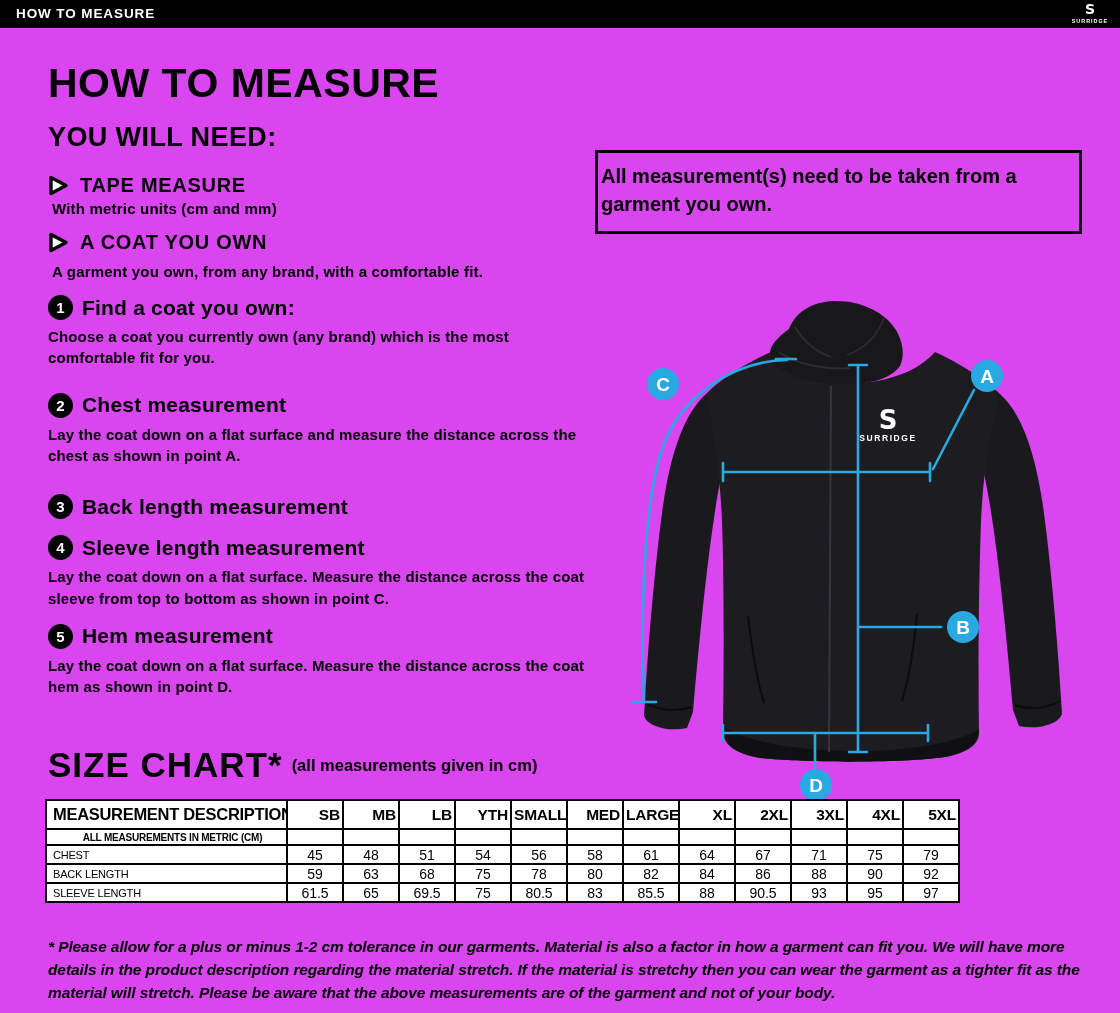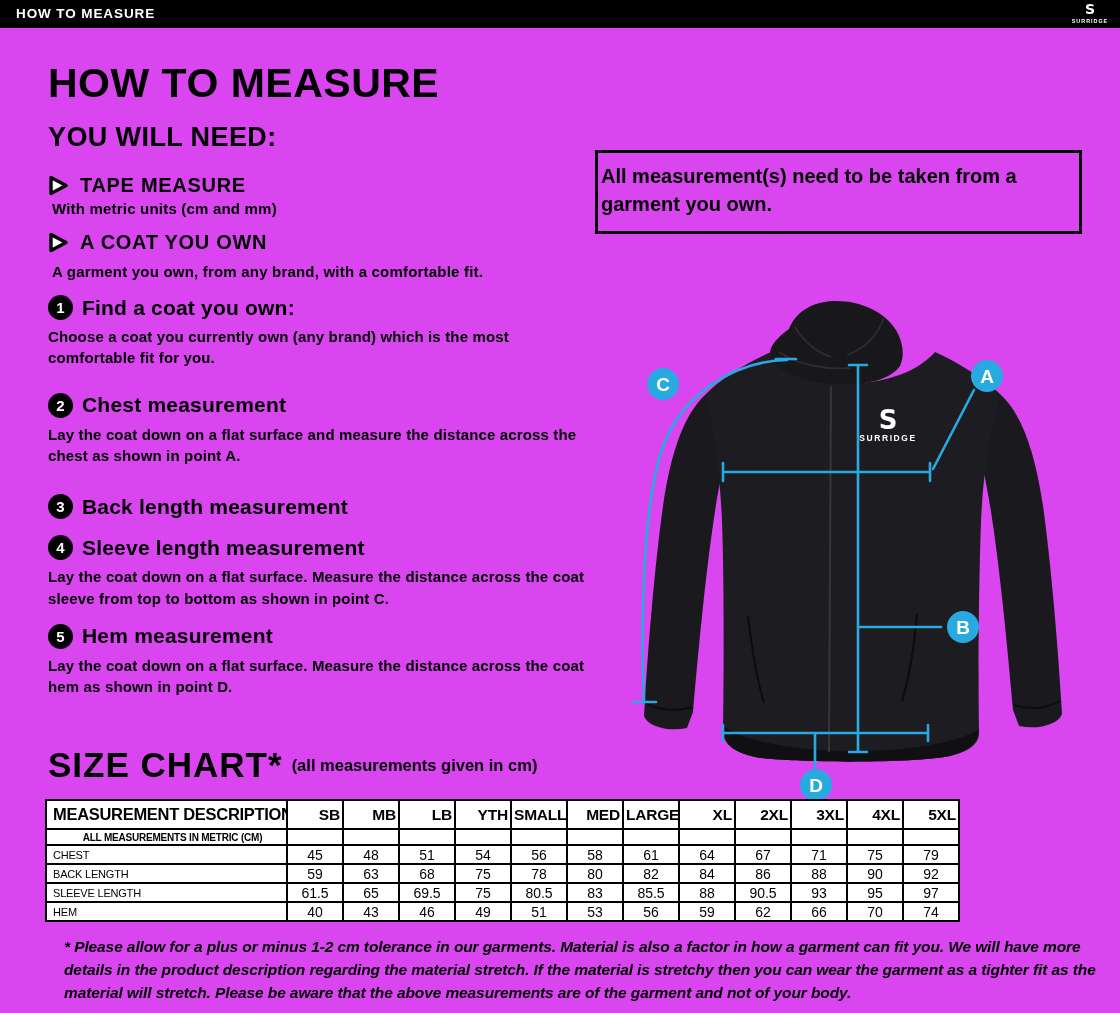--- a/index.html
+++ b/index.html
@@ -46,21 +46,21 @@
   table.size-table{position:absolute;left:45px;top:799px;width:913px;border-collapse:collapse;table-layout:fixed;background:#fff;}
   .size-table th,.size-table td{border:2px solid #000;padding:0 2px;text-align:center;font-weight:normal;
             font-family:"Liberation Sans",sans-serif;overflow:hidden;white-space:nowrap;}
   .size-table thead th{height:27px;font-size:15.5px;font-weight:bold;letter-spacing:-.2px;text-align:right;}
   .size-table th.desc{text-align:left;padding-left:6px;font-size:16.5px;letter-spacing:-.3px;}
   .size-table tr.metric td{height:14px;}
   .size-table tr.metric td.lbl{text-align:center;padding-left:14px;font-size:10px;font-weight:bold;letter-spacing:-.2px;}
   .size-table tbody tr.data td{height:17px;font-size:14px;}
   .size-table tbody tr.data td.lbl{text-align:left;padding-left:6px;font-size:11px;letter-spacing:-.2px;}
 
-  .footnote{position:absolute;left:64px;top:936px;width:1036px;font-size:15.5px;font-weight:bold;
+  .footnote{position:absolute;left:48px;top:936px;width:1036px;font-size:15.5px;font-weight:bold;
             font-style:italic;line-height:1.47;letter-spacing:-.1px;}
 </style>
 </head>
 <body>
 
 <div class="page">
 
   <div class="topbar">
     <span class="topbar-title">HOW TO MEASURE</span>
     <svg class="topbar-logo" viewBox="0 0 48 26">
@@ -256,33 +256,18 @@
           <td>75</td>
           <td>80.5</td>
           <td>83</td>
           <td>85.5</td>
           <td>88</td>
           <td>90.5</td>
           <td>93</td>
           <td>95</td>
           <td>97</td>
         </tr>
-        <tr class="data">
-          <td class="lbl">HEM</td>
-          <td>40</td>
-          <td>43</td>
-          <td>46</td>
-          <td>49</td>
-          <td>51</td>
-          <td>53</td>
-          <td>56</td>
-          <td>59</td>
-          <td>62</td>
-          <td>66</td>
-          <td>70</td>
-          <td>74</td>
-        </tr>
       </tbody>
   </table>
 
   <div class="footnote">* Please allow for a plus or minus 1-2 cm tolerance in our garments. Material is also a factor in how a garment can fit you. We will have more details in the product description regarding the material stretch.  If the material is stretchy then you can wear the garment as a tighter fit as the material will stretch.  Please be aware that the above measurements are of the garment and not of your body.</div>
 
 </div>
 
 </body></html>

